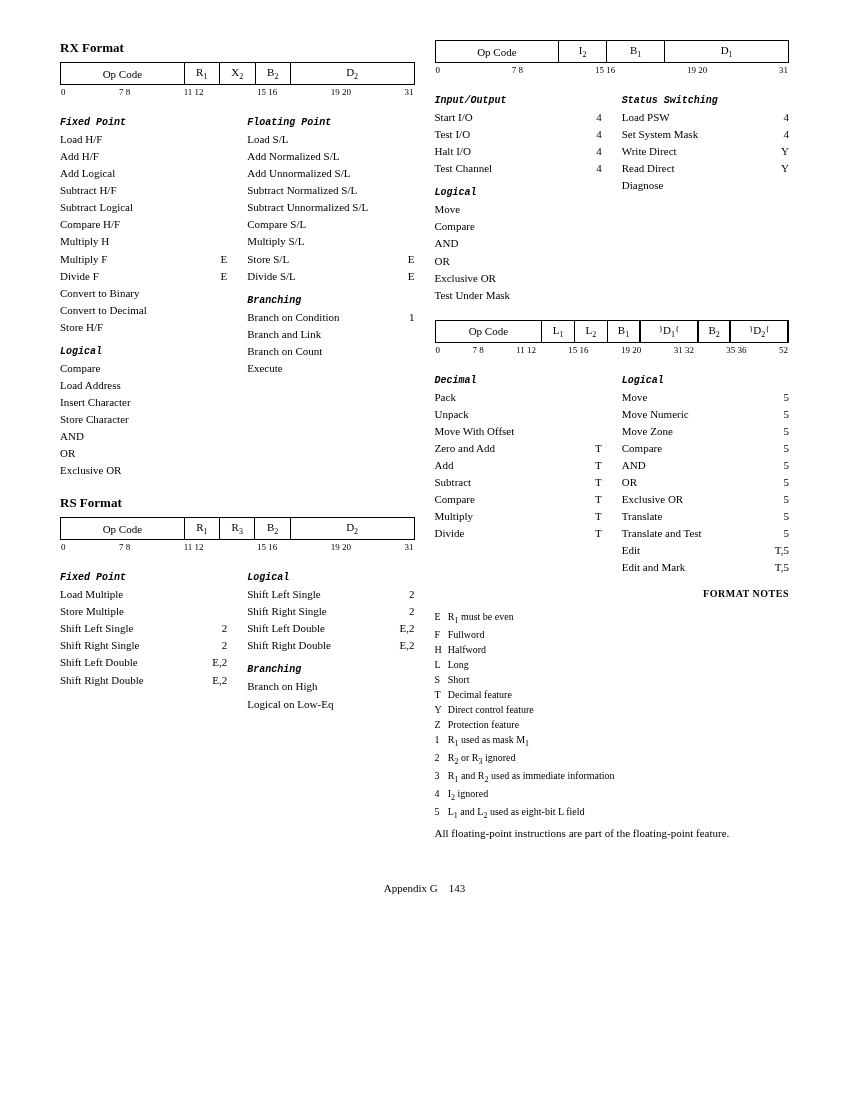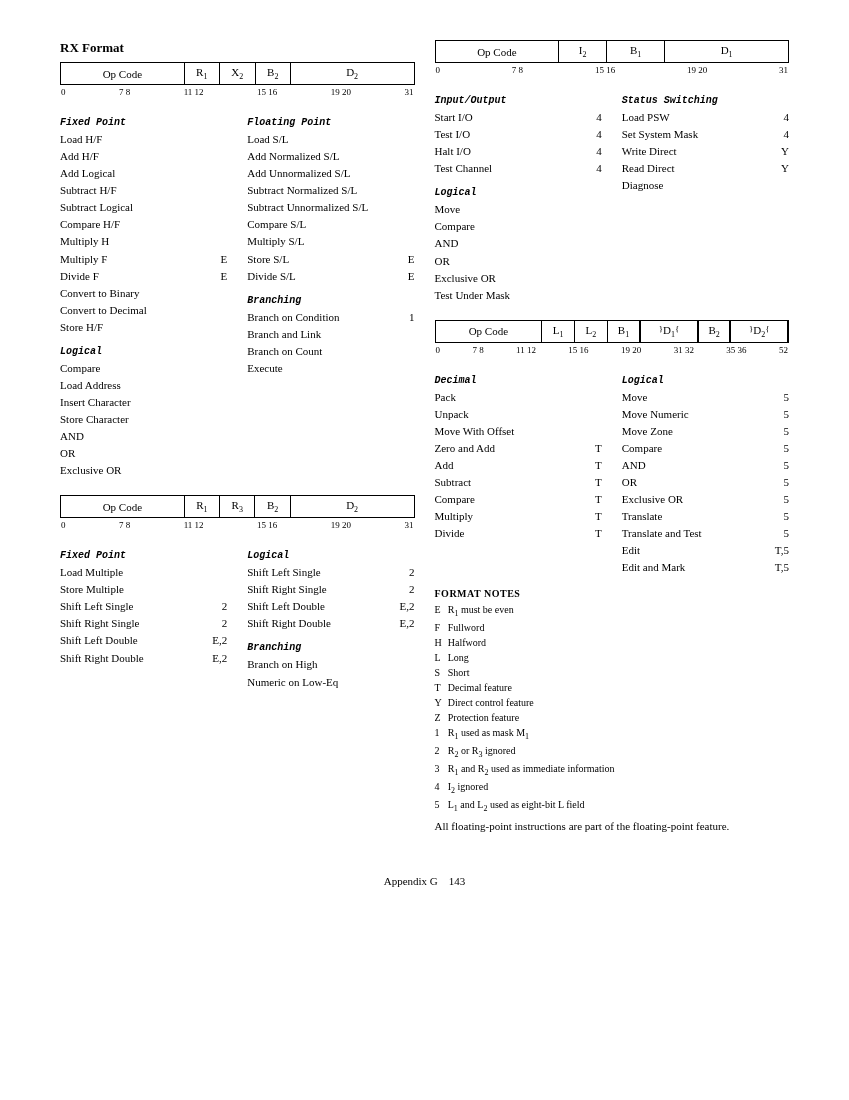--- a/index.html
+++ b/index.html
@@ -124,21 +124,22 @@
     .format-notes {
       margin-top: 12px;
       font-size: 10px;
     }
 
     .format-notes .notes-title {
       font-size: 10px;
       font-weight: bold;
       text-transform: uppercase;
       letter-spacing: 0.5px;
-      margin-bottom: 3px;
+      margin-bottom: 10px;
+      text-align: right;
     }
 
     .format-notes table {
       border-collapse: collapse;
     }
 
     .format-notes td {
       font-size: 10px;
       vertical-align: top;
       padding-right: 6px;
@@ -312,20 +313,21 @@
               </li>
             <li>
                 <span>Execute</span>
               </li>
           </ul>
         </div>
       </div>
     </div>
 
     <div class="rs-section">
+      <div class="section-title">RS Format</div>
 
       <div class="format-diagram">
         <table class="format-table">
           <tbody>
               <tr>
             <td class="wide">Op Code</td>
             <td>R<sub>1</sub></td>
             <td>R<sub>3</sub></td>
             <td>B<sub>2</sub></td>
             <td style="width:35%">D<sub>2</sub></td>
@@ -391,21 +393,21 @@
                 <span class="note">E,2</span>
               </li>
           </ul>
 
           <div class="sub-title">Branching</div>
           <ul class="instruction-list">
             <li>
                 <span>Branch on High</span>
               </li>
             <li>
-                <span>Numeric on Low-Eq</span>
+                <span>Logical on Low-Eq</span>
               </li>
           </ul>
         </div>
       </div>
     </div>
 
   </div>
 
   <div class="right-col">
 

